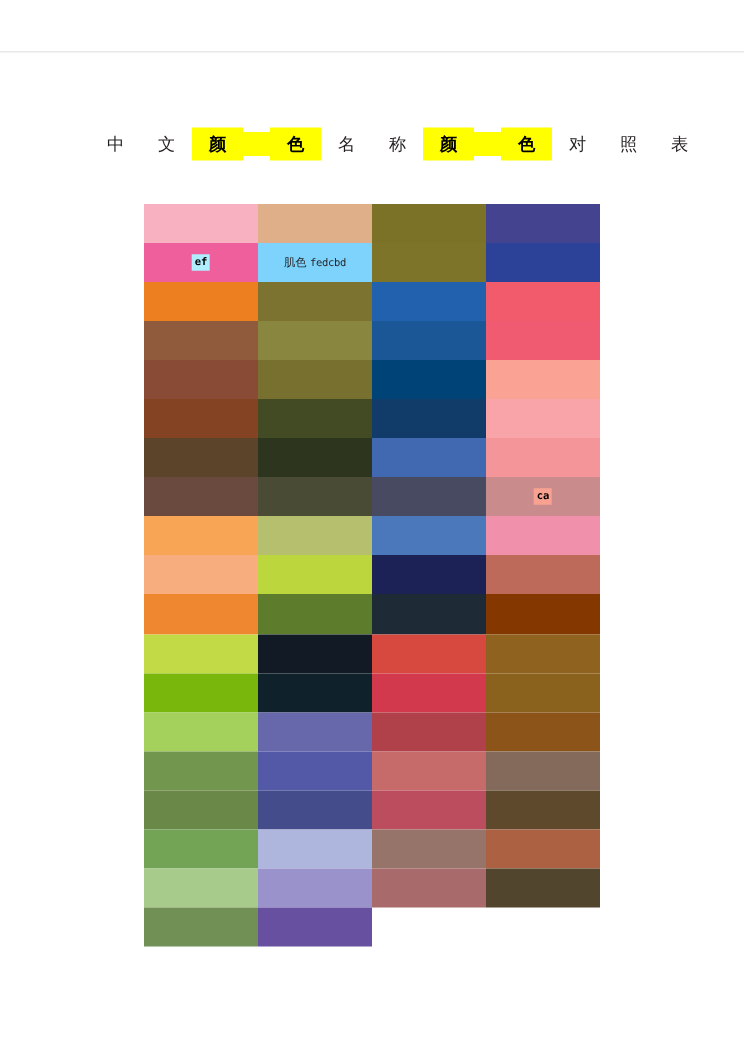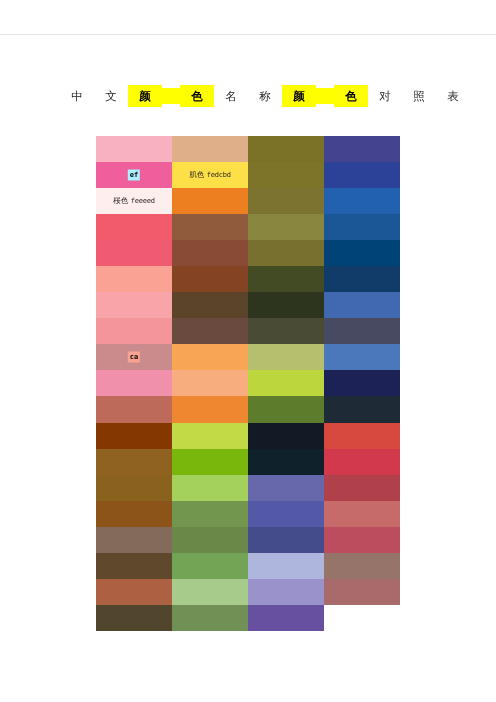--- a/index.html
+++ b/index.html
@@ -122,28 +122,25 @@
   <div id="doc-title"><span class="ch">中</span><span class="ch">文</span><span class="ch hl">颜</span><span class="hl-pad"></span><span class="ch hl">色</span><span class="ch">名</span><span class="ch">称</span><span class="ch hl">颜</span><span class="hl-pad"></span><span class="ch hl">色</span><span class="ch">对</span><span class="ch">照</span><span class="ch">表</span></div>
 
   <div id="swatch-grid">
       <div class="swatch" style="background: rgb(247, 177, 193);"></div>
       <div class="swatch" style="background: rgb(223, 175, 138);"></div>
       <div class="swatch" style="background: rgb(124, 114, 39);"></div>
       <div class="swatch" style="background: rgb(67, 67, 144);"></div>
       <div class="swatch" style="background: rgb(238, 95, 155);">
         <span class="sel-box" style="background: rgb(174, 238, 255);">ef</span>
       </div>
-      <div class="swatch" style="background: #fde047;">
+      <div class="swatch" style="background: #7dd3fc;">
         <div class="swatch-label"><span>肌色 </span><span class="hex">fedcbd</span></div>
       </div>
       <div class="swatch" style="background: rgb(125, 116, 42);"></div>
       <div class="swatch" style="background: rgb(44, 65, 152);"></div>
-      <div class="swatch" style="background: rgb(254, 238, 237);">
-        <div class="swatch-label"><span>桜色 </span><span class="hex">feeeed</span></div>
-      </div>
       <div class="swatch" style="background: rgb(238, 127, 32);"></div>
       <div class="swatch" style="background: rgb(125, 115, 48);"></div>
       <div class="swatch" style="background: rgb(33, 97, 173);"></div>
       <div class="swatch" style="background: rgb(241, 91, 108);"></div>
       <div class="swatch" style="background: rgb(144, 90, 61);"></div>
       <div class="swatch" style="background: rgb(137, 135, 63);"></div>
       <div class="swatch" style="background: rgb(27, 86, 150);"></div>
       <div class="swatch" style="background: rgb(240, 91, 114);"></div>
       <div class="swatch" style="background: rgb(138, 75, 54);"></div>
       <div class="swatch" style="background: rgb(119, 112, 47);"></div>

